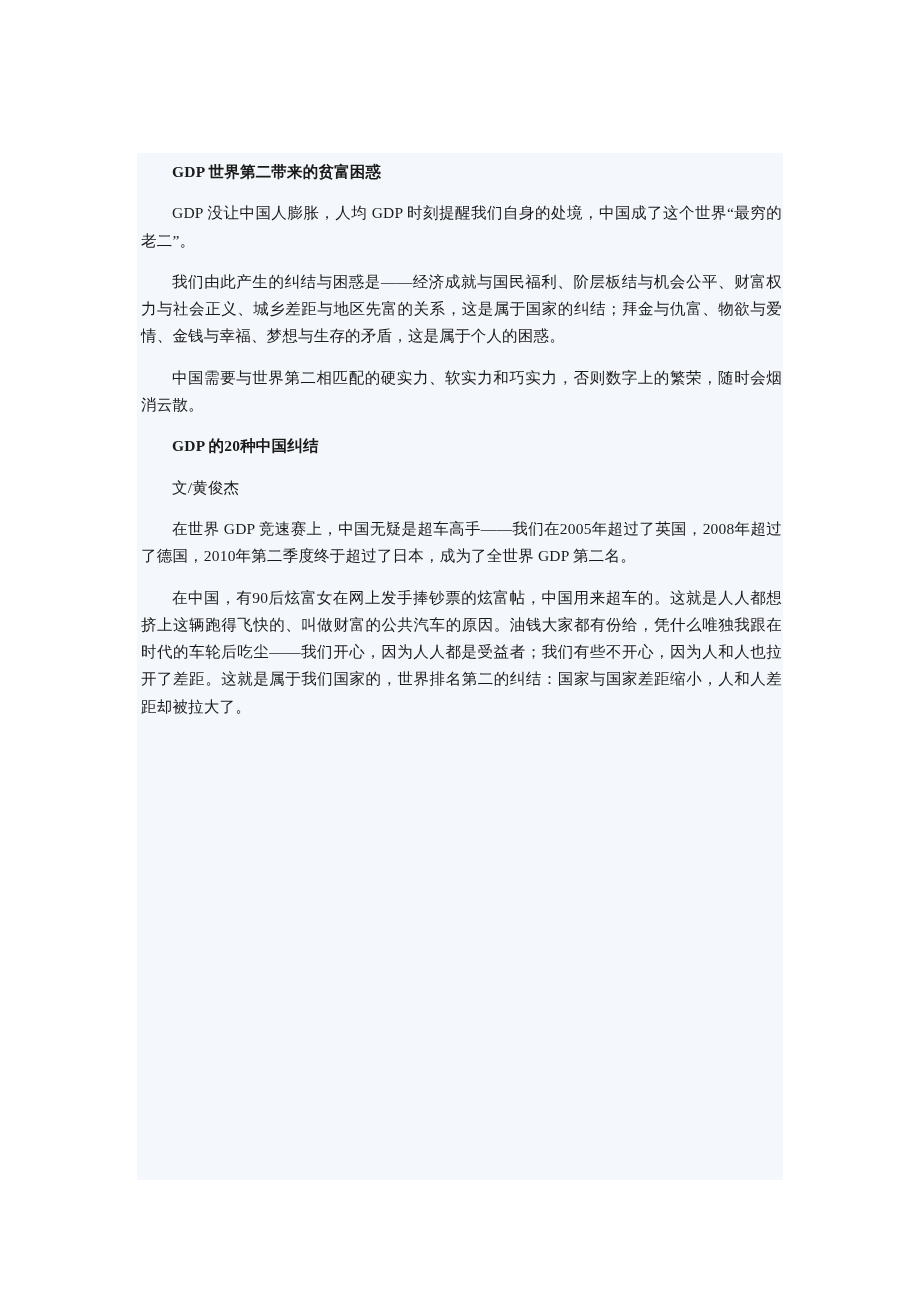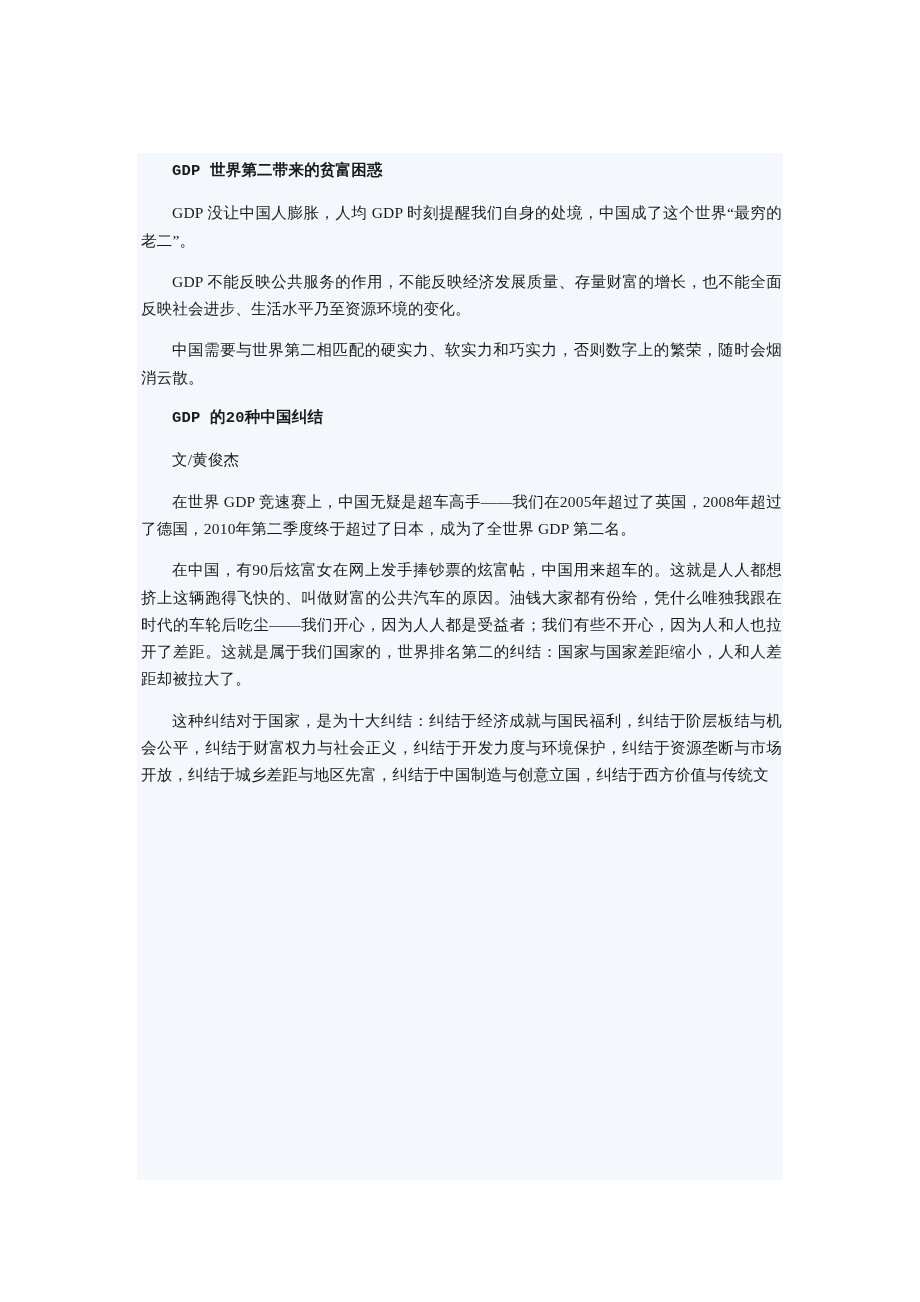--- a/index.html
+++ b/index.html
@@ -30,29 +30,27 @@
       font-size: 15.5px;
       line-height: 27.3px;
       margin: 0 0 14px 0;
       text-indent: 31px;
       text-align: justify;
       letter-spacing: 0.2px;
       width: 641px;
     }
     .para.heading {
       font-weight: bold;
-      font-family: Liberation Mono, monospace;
     }
   </style>
 </head>
 <body>
 
 <div class="article">
   <p class="para heading">GDP 世界第二带来的贫富困惑</p>
   <p class="para">GDP 没让中国人膨胀，人均 GDP 时刻提醒我们自身的处境，中国成了这个世界“最穷的老二”。</p>
-  <p class="para">GDP 不能反映公共服务的作用，不能反映经济发展质量、存量财富的增长，也不能全面反映社会进步、生活水平乃至资源环境的变化。</p>
+  <p class="para">我们由此产生的纠结与困惑是——经济成就与国民福利、阶层板结与机会公平、财富权力与社会正义、城乡差距与地区先富的关系，这是属于国家的纠结；拜金与仇富、物欲与爱情、金钱与幸福、梦想与生存的矛盾，这是属于个人的困惑。</p>
   <p class="para">中国需要与世界第二相匹配的硬实力、软实力和巧实力，否则数字上的繁荣，随时会烟消云散。</p>
   <p class="para heading">GDP 的20种中国纠结</p>
   <p class="para">文/黄俊杰</p>
   <p class="para">在世界 GDP 竞速赛上，中国无疑是超车高手——我们在2005年超过了英国，2008年超过了德国，2010年第二季度终于超过了日本，成为了全世界 GDP 第二名。</p>
   <p class="para">在中国，有90后炫富女在网上发手捧钞票的炫富帖，中国用来超车的。这就是人人都想挤上这辆跑得飞快的、叫做财富的公共汽车的原因。油钱大家都有份给，凭什么唯独我跟在时代的车轮后吃尘——我们开心，因为人人都是受益者；我们有些不开心，因为人和人也拉开了差距。这就是属于我们国家的，世界排名第二的纠结：国家与国家差距缩小，人和人差距却被拉大了。</p>
-  <p class="para">这种纠结对于国家，是为十大纠结：纠结于经济成就与国民福利，纠结于阶层板结与机会公平，纠结于财富权力与社会正义，纠结于开发力度与环境保护，纠结于资源垄断与市场开放，纠结于城乡差距与地区先富，纠结于中国制造与创意立国，纠结于西方价值与传统文</p>
 </div>
 
 </body></html>

